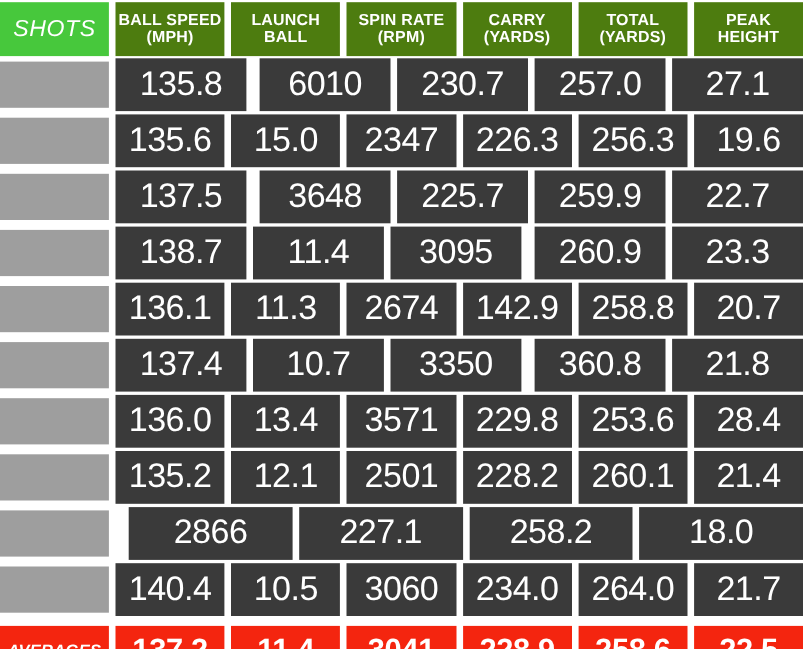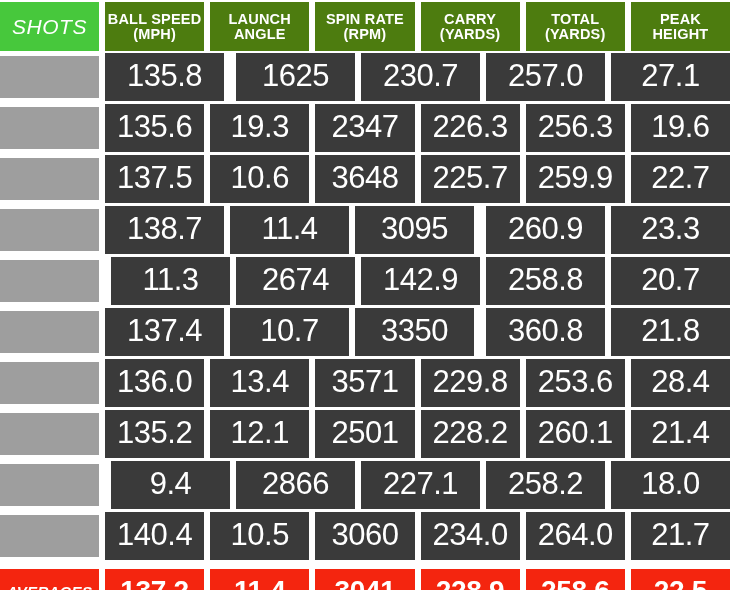--- a/index.html
+++ b/index.html
@@ -127,21 +127,21 @@
     <div class="gap-x"></div>
 
     <div class="cell col-data">
       <span class="hl1">BALL SPEED</span>
       <span class="hl2">(MPH)</span>
     </div>
     <div class="gap-x"></div>
 
     <div class="cell col-data">
       <span class="hl1">LAUNCH</span>
-      <span class="hl2">ANGLE</span>
+      <span class="hl2">BALL</span>
     </div>
     <div class="gap-x"></div>
 
     <div class="cell col-data">
       <span class="hl1">SPIN RATE</span>
       <span class="hl2">(RPM)</span>
     </div>
     <div class="gap-x"></div>
 
     <div class="cell col-data">
@@ -162,49 +162,48 @@
     </div>
   </div>
 
   <div id="rows-container">
       <div class="grid-row data-row">
         <div class="cell col-shots"></div>
         <div class="gap-x"></div>
         <div class="cell col-data">135.8</div>
         <div class="gap-x"></div>
         <div class="gap-x"></div>
-        <div class="cell col-data">1625</div>
+        <div class="cell col-data">6010</div>
         <div class="gap-x"></div>
         <div class="cell col-data">230.7</div>
         <div class="gap-x"></div>
         <div class="cell col-data">257.0</div>
         <div class="gap-x"></div>
         <div class="cell col-data">27.1</div>
       </div>
       <div class="grid-row data-row">
         <div class="cell col-shots"></div>
         <div class="gap-x"></div>
         <div class="cell col-data">135.6</div>
         <div class="gap-x"></div>
-        <div class="cell col-data">19.3</div>
+        <div class="cell col-data">15.0</div>
         <div class="gap-x"></div>
         <div class="cell col-data">2347</div>
         <div class="gap-x"></div>
         <div class="cell col-data">226.3</div>
         <div class="gap-x"></div>
         <div class="cell col-data">256.3</div>
         <div class="gap-x"></div>
         <div class="cell col-data">19.6</div>
       </div>
       <div class="grid-row data-row">
         <div class="cell col-shots"></div>
         <div class="gap-x"></div>
         <div class="cell col-data">137.5</div>
         <div class="gap-x"></div>
-        <div class="cell col-data">10.6</div>
         <div class="gap-x"></div>
         <div class="cell col-data">3648</div>
         <div class="gap-x"></div>
         <div class="cell col-data">225.7</div>
         <div class="gap-x"></div>
         <div class="cell col-data">259.9</div>
         <div class="gap-x"></div>
         <div class="cell col-data">22.7</div>
       </div>
       <div class="grid-row data-row">
@@ -217,20 +216,21 @@
         <div class="cell col-data">3095</div>
         <div class="gap-x"></div>
         <div class="gap-x"></div>
         <div class="cell col-data">260.9</div>
         <div class="gap-x"></div>
         <div class="cell col-data">23.3</div>
       </div>
       <div class="grid-row data-row">
         <div class="cell col-shots"></div>
         <div class="gap-x"></div>
+        <div class="cell col-data">136.1</div>
         <div class="gap-x"></div>
         <div class="cell col-data">11.3</div>
         <div class="gap-x"></div>
         <div class="cell col-data">2674</div>
         <div class="gap-x"></div>
         <div class="cell col-data">142.9</div>
         <div class="gap-x"></div>
         <div class="cell col-data">258.8</div>
         <div class="gap-x"></div>
         <div class="cell col-data">20.7</div>
@@ -276,21 +276,20 @@
         <div class="cell col-data">228.2</div>
         <div class="gap-x"></div>
         <div class="cell col-data">260.1</div>
         <div class="gap-x"></div>
         <div class="cell col-data">21.4</div>
       </div>
       <div class="grid-row data-row">
         <div class="cell col-shots"></div>
         <div class="gap-x"></div>
         <div class="gap-x"></div>
-        <div class="cell col-data">9.4</div>
         <div class="gap-x"></div>
         <div class="cell col-data">2866</div>
         <div class="gap-x"></div>
         <div class="cell col-data">227.1</div>
         <div class="gap-x"></div>
         <div class="cell col-data">258.2</div>
         <div class="gap-x"></div>
         <div class="cell col-data">18.0</div>
       </div>
       <div class="grid-row data-row">

